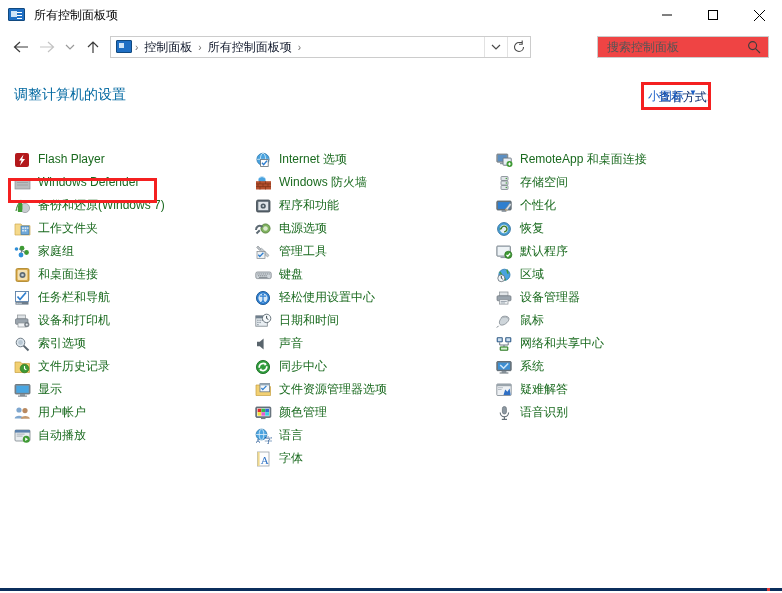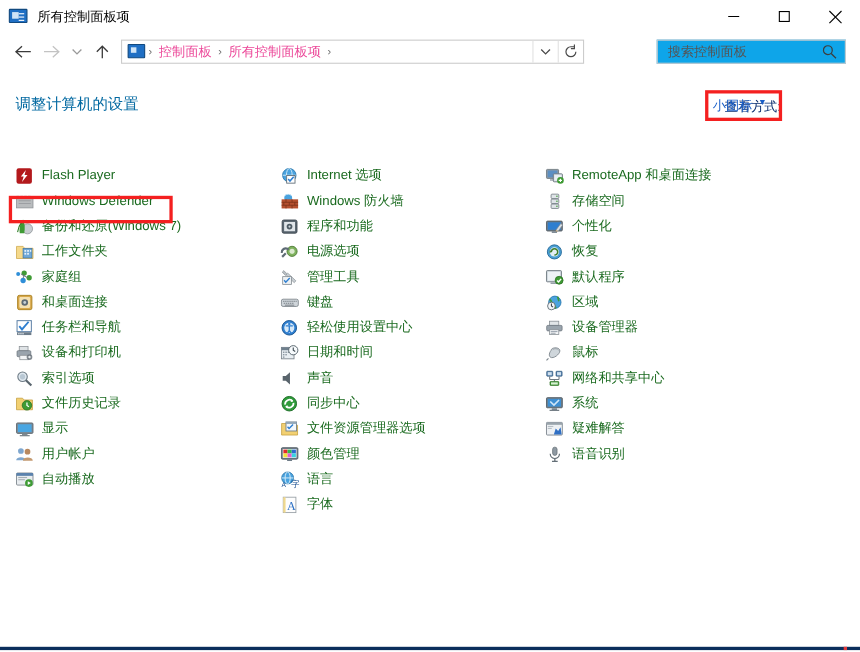--- a/index.html
+++ b/index.html
@@ -108,21 +108,21 @@
     box-sizing: border-box;
     border-radius: 1px;
   }
   .addr-icon .mon2::after {
     content: "";
     position: absolute; left: 2px; top: 2px;
     width: 5px; height: 5px;
     background: #cfe4f7;
   }
   .crumb {
-    font-size: 12px; color: #ec4899;
+    font-size: 12px; color: #0f172a;
     padding: 0 3px;
     white-space: nowrap;
     text-align: right;
   }
   .crumb-sep {
     font-size: 10px; color: #6d6d6d;
     padding: 0 3px;
   }
   .addr-right {
     margin-left: auto;
@@ -138,21 +138,21 @@
     width: 22px; height: 100%;
     display: flex; align-items: center; justify-content: center;
     color: #4a4a4a; font-size: 13px;
     border-left: 1px solid #e2e2e2;
   }
 
   .searchbox {
     position: absolute; left: 597px; top: 36px;
     width: 172px; height: 22px;
     border: 1px solid #cccccc;
-    background: #0ea5e9;
+    background: #ef4444;
     display: flex; 
     box-sizing: border-box;
   }
   .searchbox input {
     border: 0; outline: 0;
     font-size: 12px;
     color: #2b2b2b;
     background: transparent;
     margin-left: 7px;
     width: 130px;

